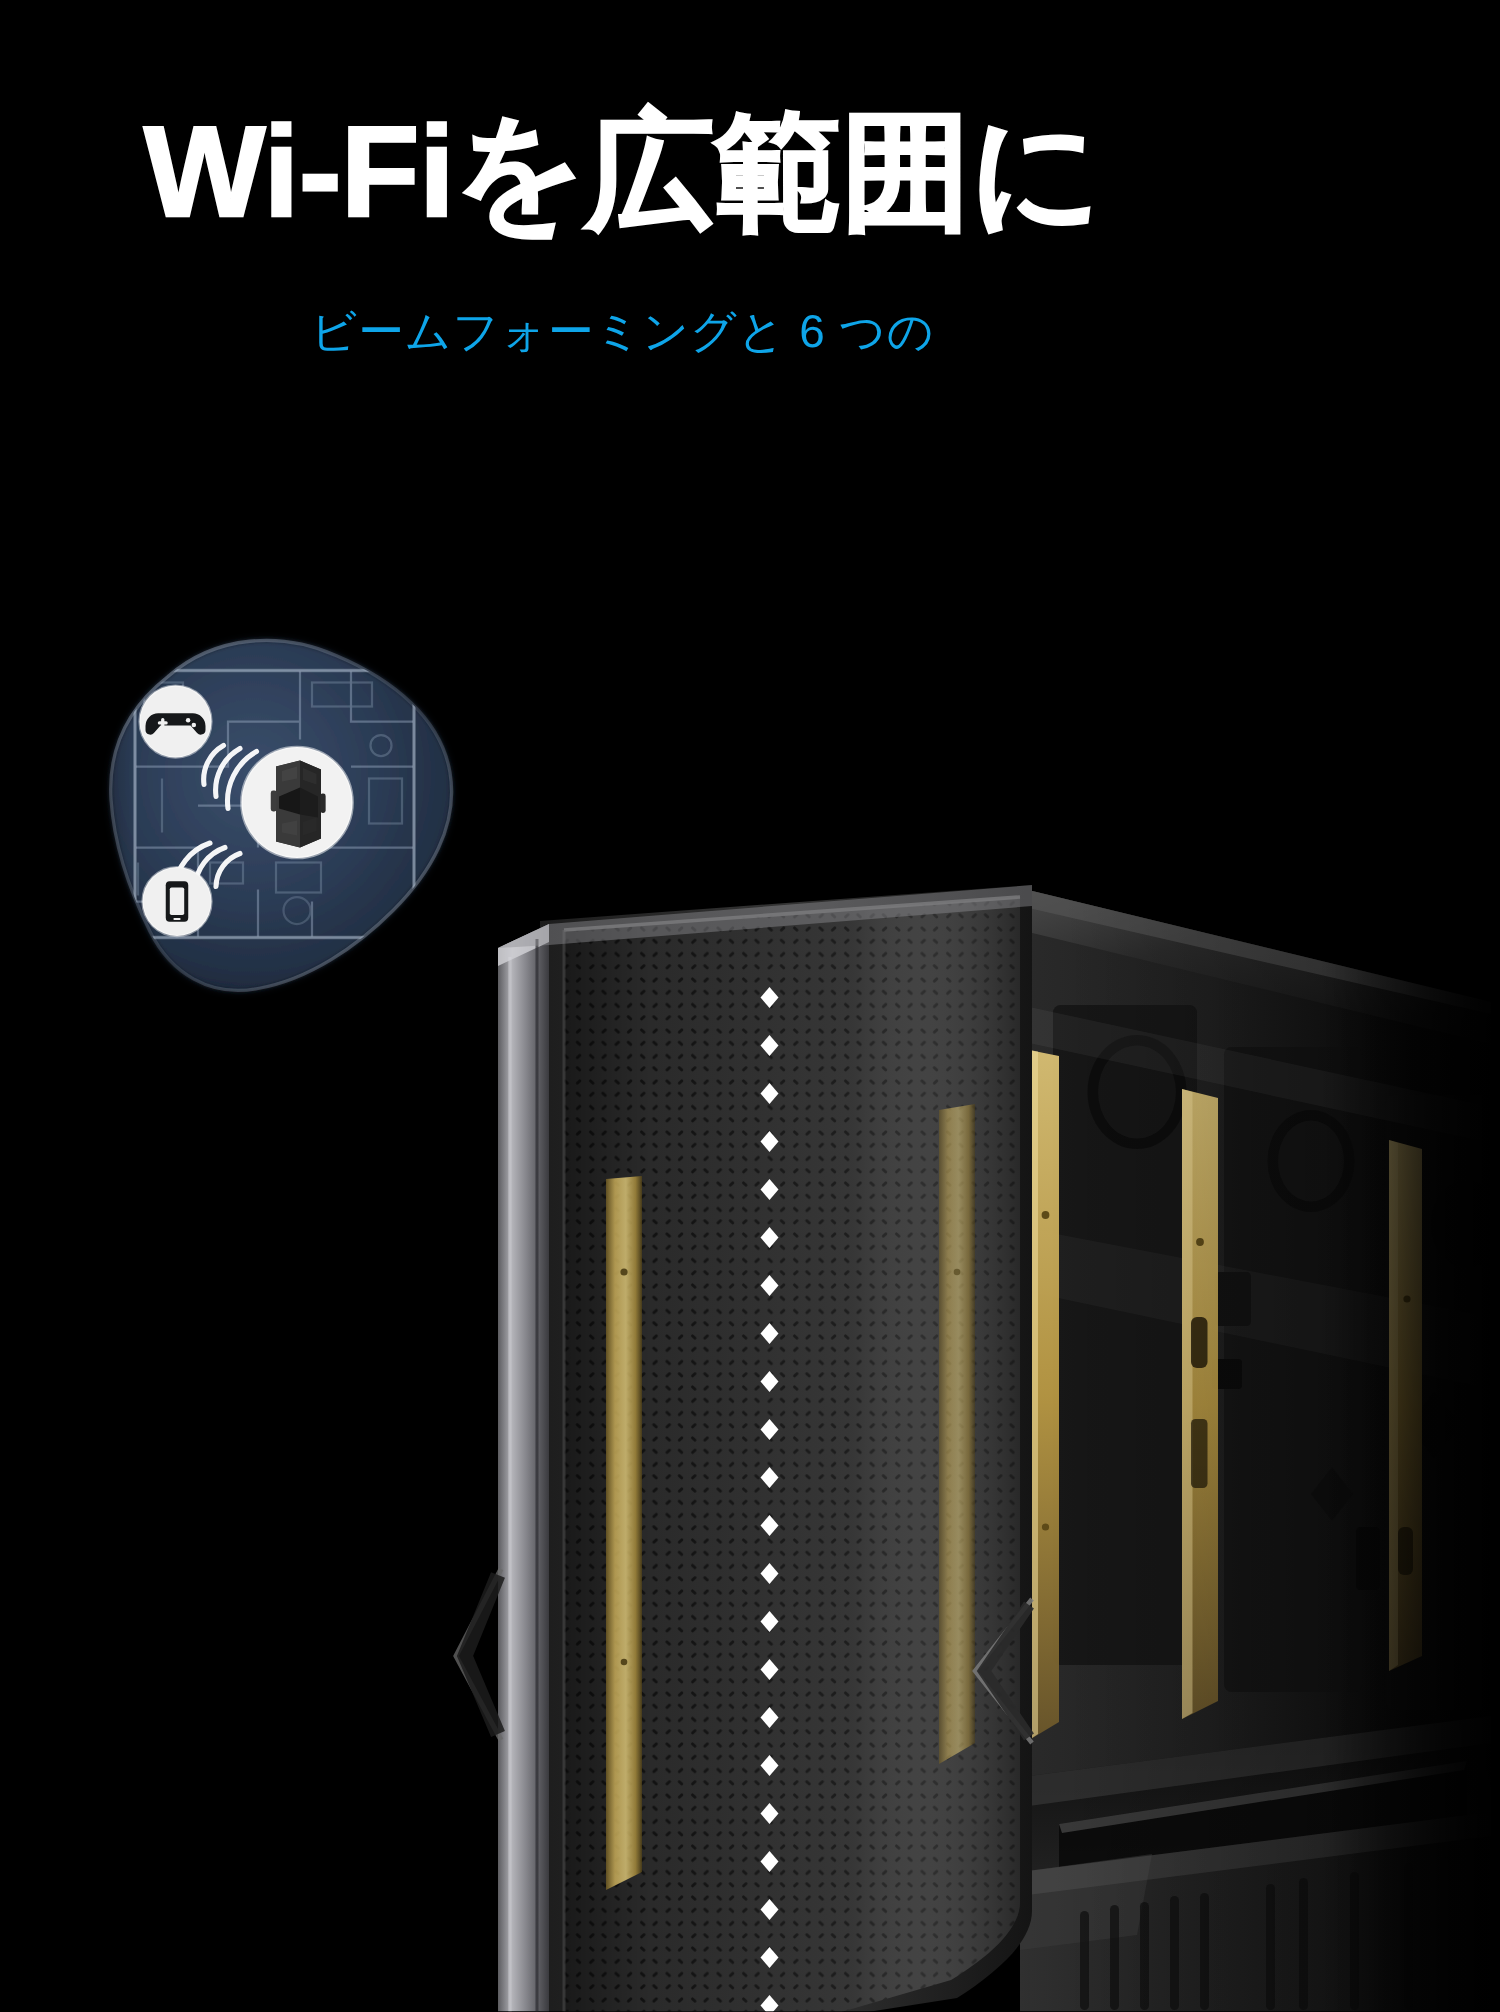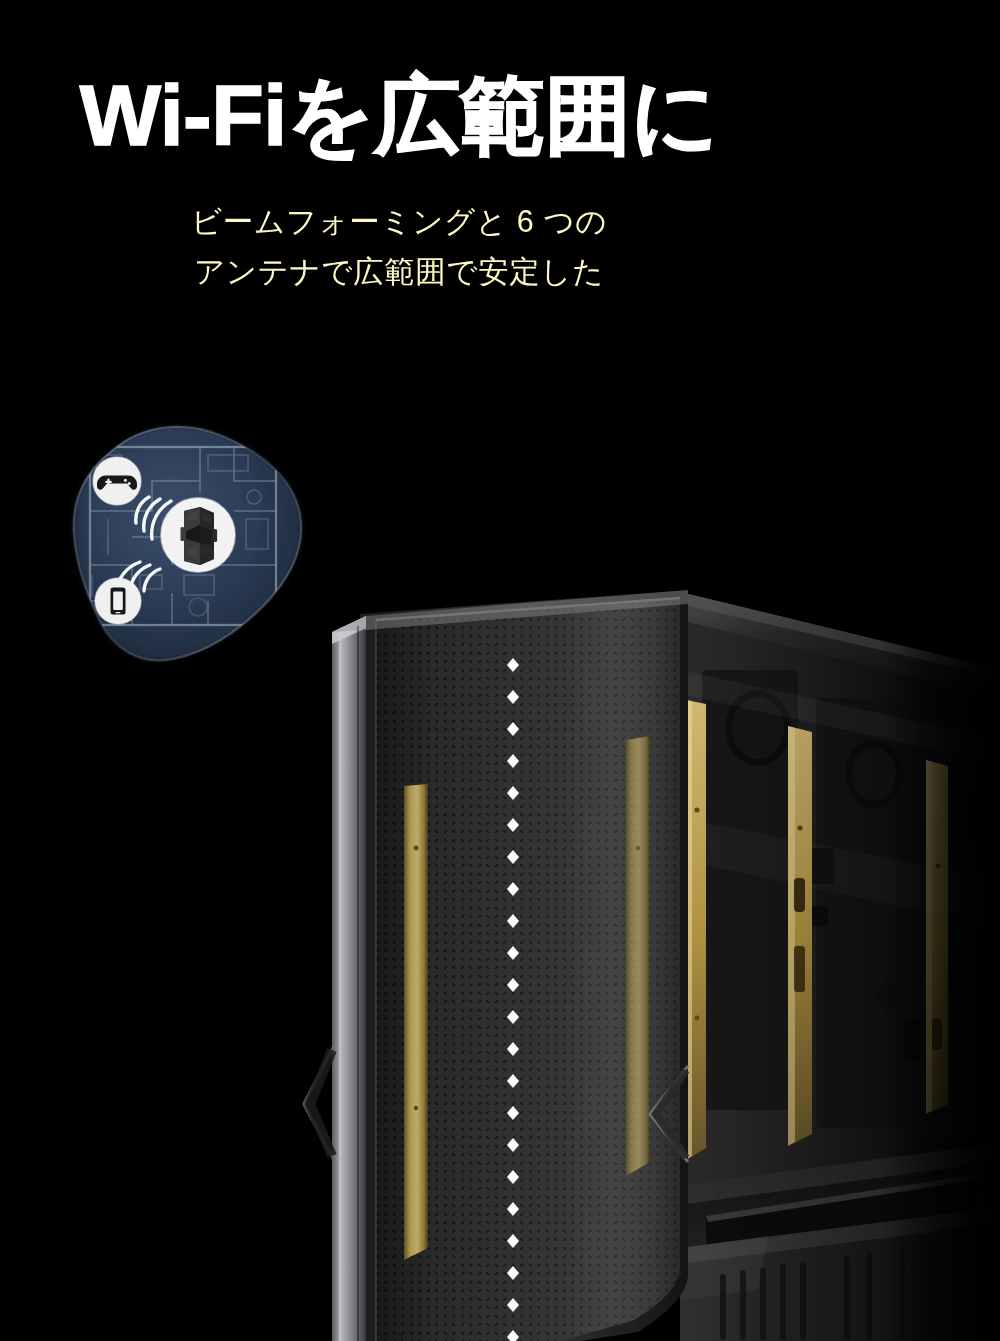--- a/index.html
+++ b/index.html
@@ -17,21 +17,21 @@
     width: 1000px;
     height: 1341px;
     background: #000000;
     overflow: hidden;
   }
 
   
   .headline-block {
     position: absolute;
     top: 0;
-    left: 0;
+    left: 16px;
     width: 798px;
     text-align: center;
     z-index: 40;
   }
   .headline {
     margin: 0;
     padding-top: 72px;
     color: #ffffff;
     font-size: 86px;
     line-height: 1.02;
@@ -39,21 +39,21 @@
     letter-spacing: -0.5px;
     text-align: center;
     white-space: nowrap;
     font-family: "Liberation Sans", "DejaVu Sans", sans-serif;
     -webkit-text-stroke: 1.6px #ffffff;
   }
 
   .subhead {
     margin: 0;
     padding-top: 36px;
-    color: #fef9c3;
+    color: #0ea5e9;
     font-size: 30.5px;
     line-height: 50px;
     font-weight: 400;
     letter-spacing: 0.6px;
     text-align: center;
     font-family: "Liberation Sans", "DejaVu Sans", sans-serif;
   }
   .subhead .ln { display: block; white-space: nowrap; }
 
   
@@ -92,21 +92,20 @@
 </head>
 <body>
 
 <div class="stage">
 
   <div class="headline-block">
     <h1 class="headline">Wi-Fiを広範囲に</h1>
 
     <p class="subhead">
       <span class="ln">ビームフォーミングと 6 つの</span>
-      <span class="ln">アンテナで広範囲で安定した</span>
     </p>
   </div>
 
   <div class="coverage">
     <svg viewBox="0 0 268 275" xmlns="http://www.w3.org/2000/svg">
       <defs>
         <radialGradient id="blobFill" cx="42%" cy="38%" r="72%">
           <stop offset="0%" stop-color="#3a4e6b"></stop>
           <stop offset="45%" stop-color="#2d3e58"></stop>
           <stop offset="80%" stop-color="#222f44"></stop>

